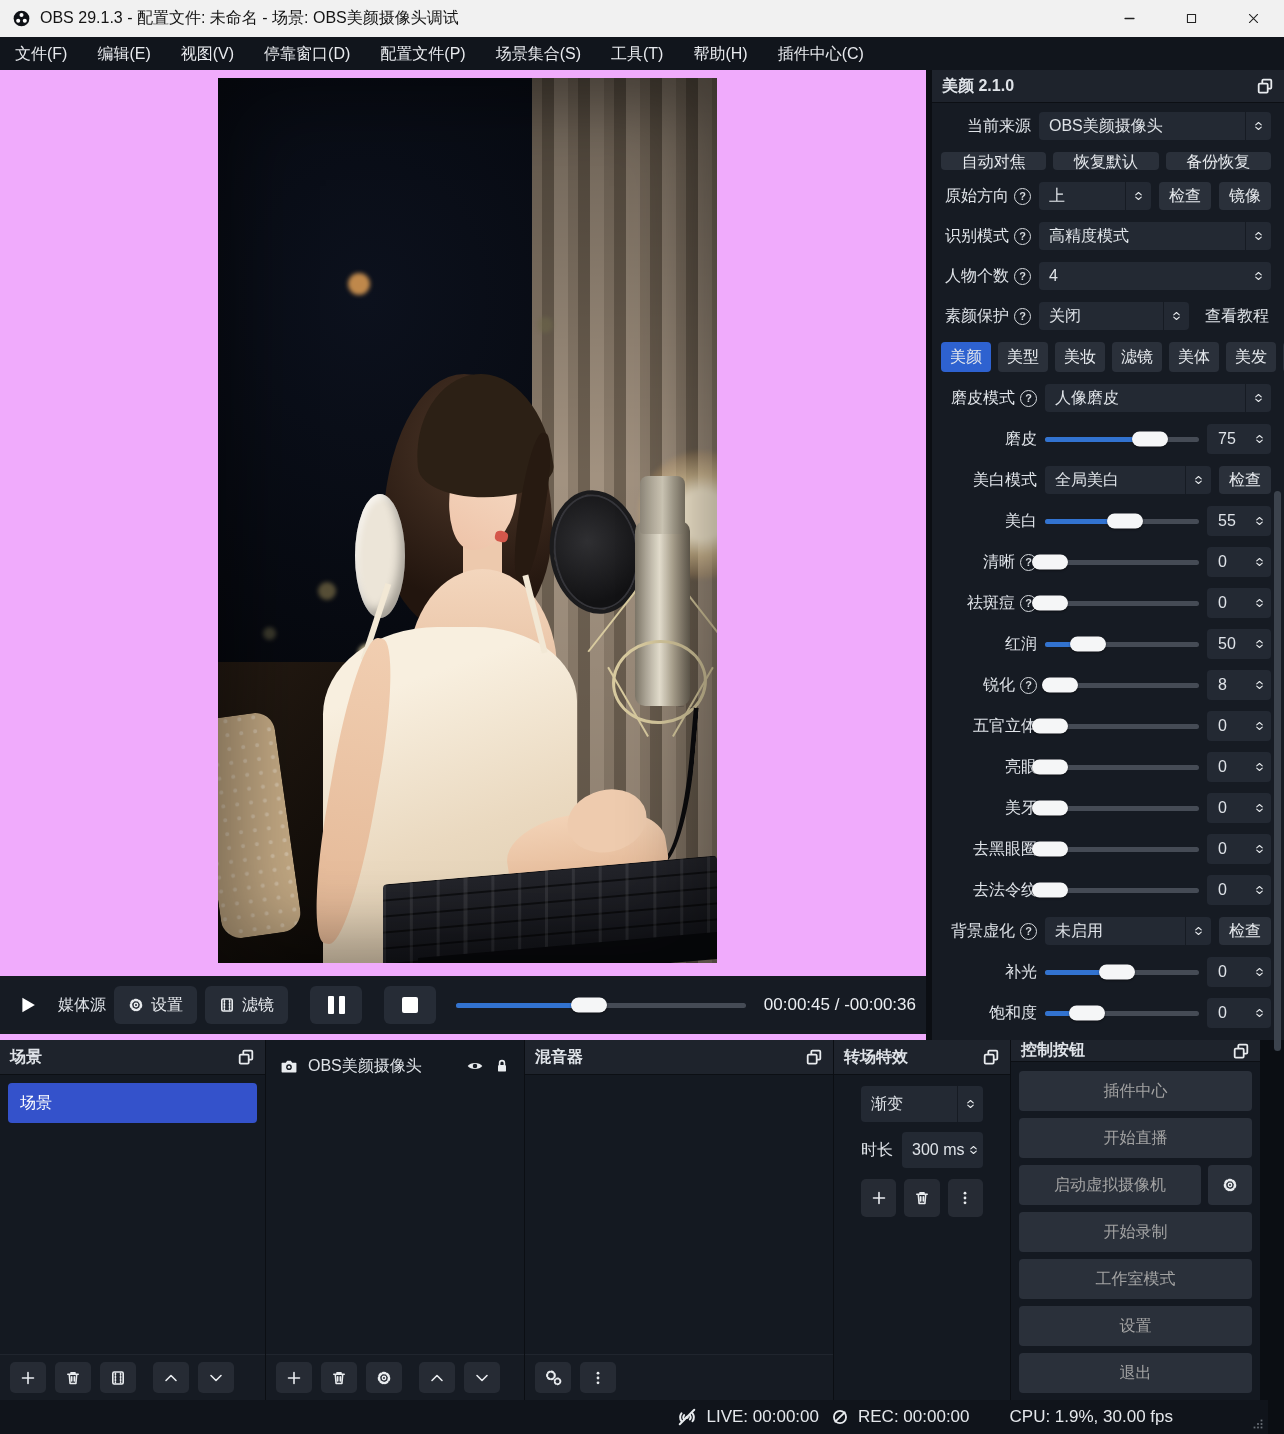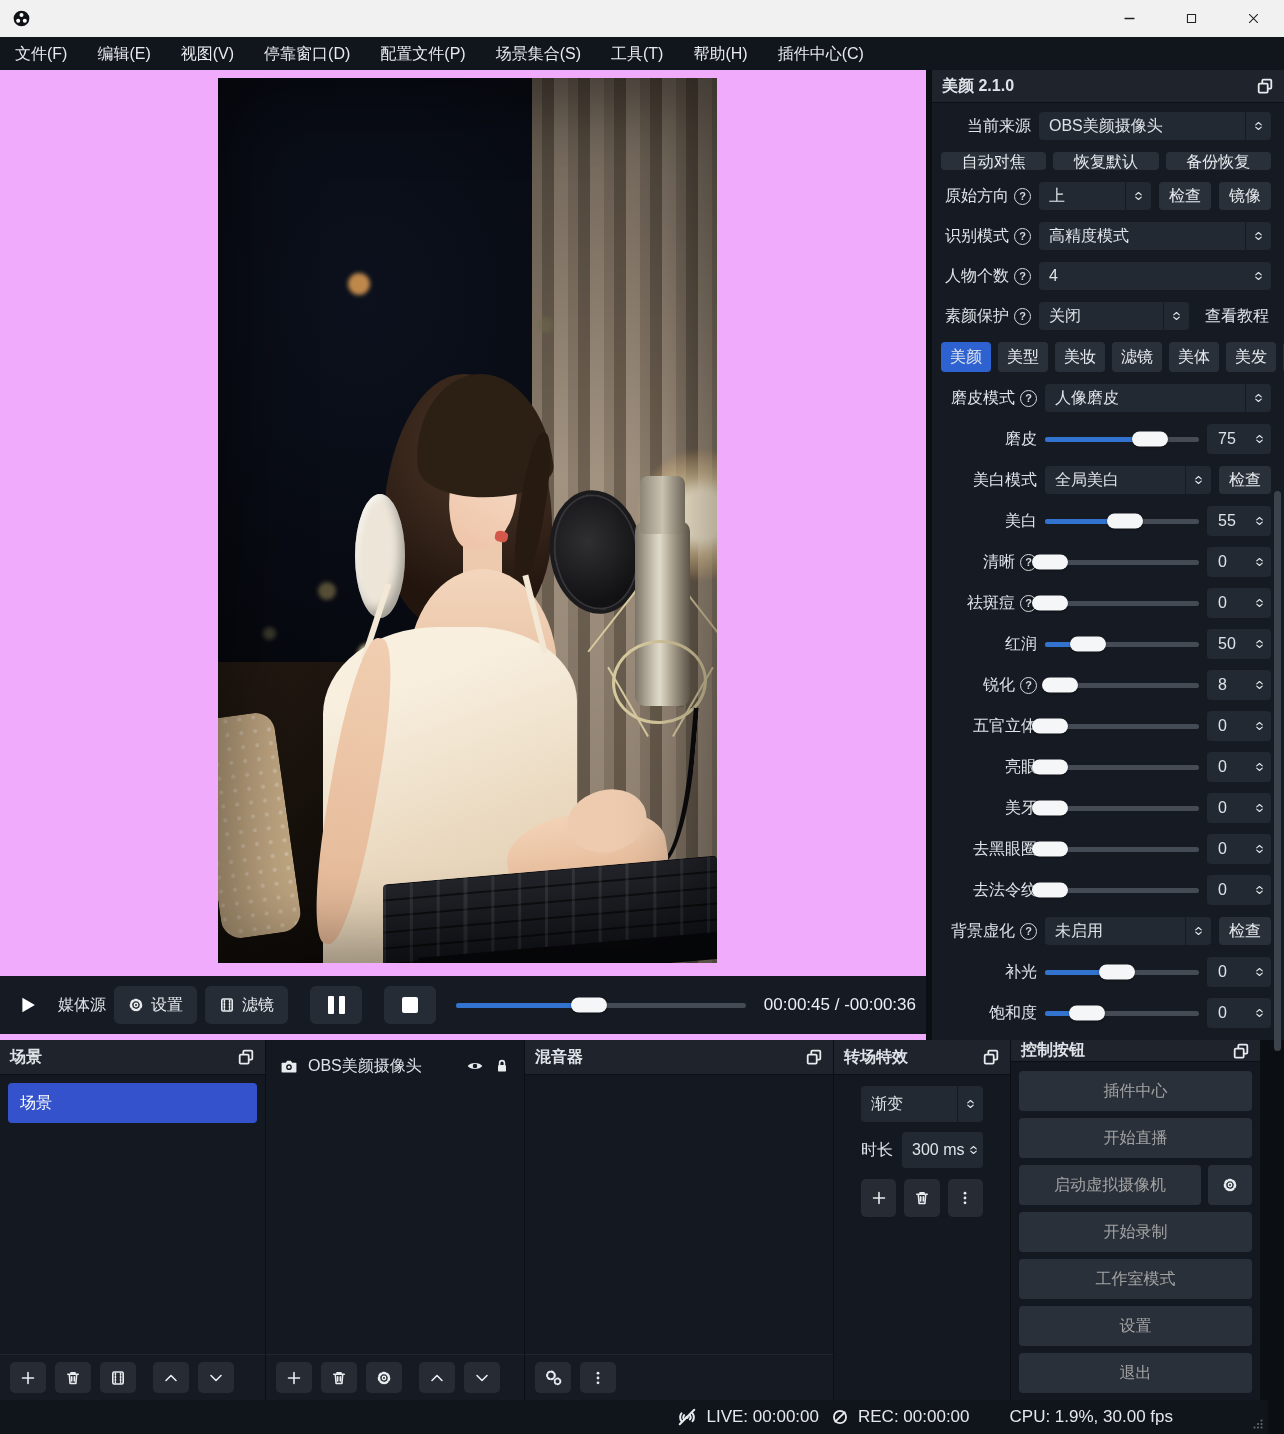--- a/index.html
+++ b/index.html
@@ -137,20 +137,21 @@
 
 <div class="titlebar">
   <span class="ic">
       <svg viewBox="0 0 16 16" style="width:17px;height:17px">
         <circle cx="8" cy="8" r="7.4" fill="#0e1116"></circle>
         <circle cx="8" cy="4.7" r="1.9" fill="#fff"></circle>
         <circle cx="4.9" cy="10.1" r="1.9" fill="#fff"></circle>
         <circle cx="11.1" cy="10.1" r="1.9" fill="#fff"></circle>
       </svg>
     </span>
+  <span class="apptitle">OBS 29.1.3 - 配置文件: 未命名 - 场景: OBS美颜摄像头调试</span>
   <div class="winbtns">
     <span class="winbtn">
         <svg viewBox="0 0 16 16" style="width:13px;height:13px" fill="none" stroke="#e9ecef" stroke-width="1.6" stroke-linecap="round" stroke-linejoin="round">
           <path d="M2.5 8h11" stroke="#222"></path>
         </svg>
       </span>
     <span class="winbtn">
         <svg viewBox="0 0 16 16" style="width:13px;height:13px" fill="none" stroke="#e9ecef" stroke-width="1.6" stroke-linecap="round" stroke-linejoin="round">
           <rect x="3" y="3" width="10" height="10" stroke="#222" stroke-width="1.3"></rect>
         </svg>

